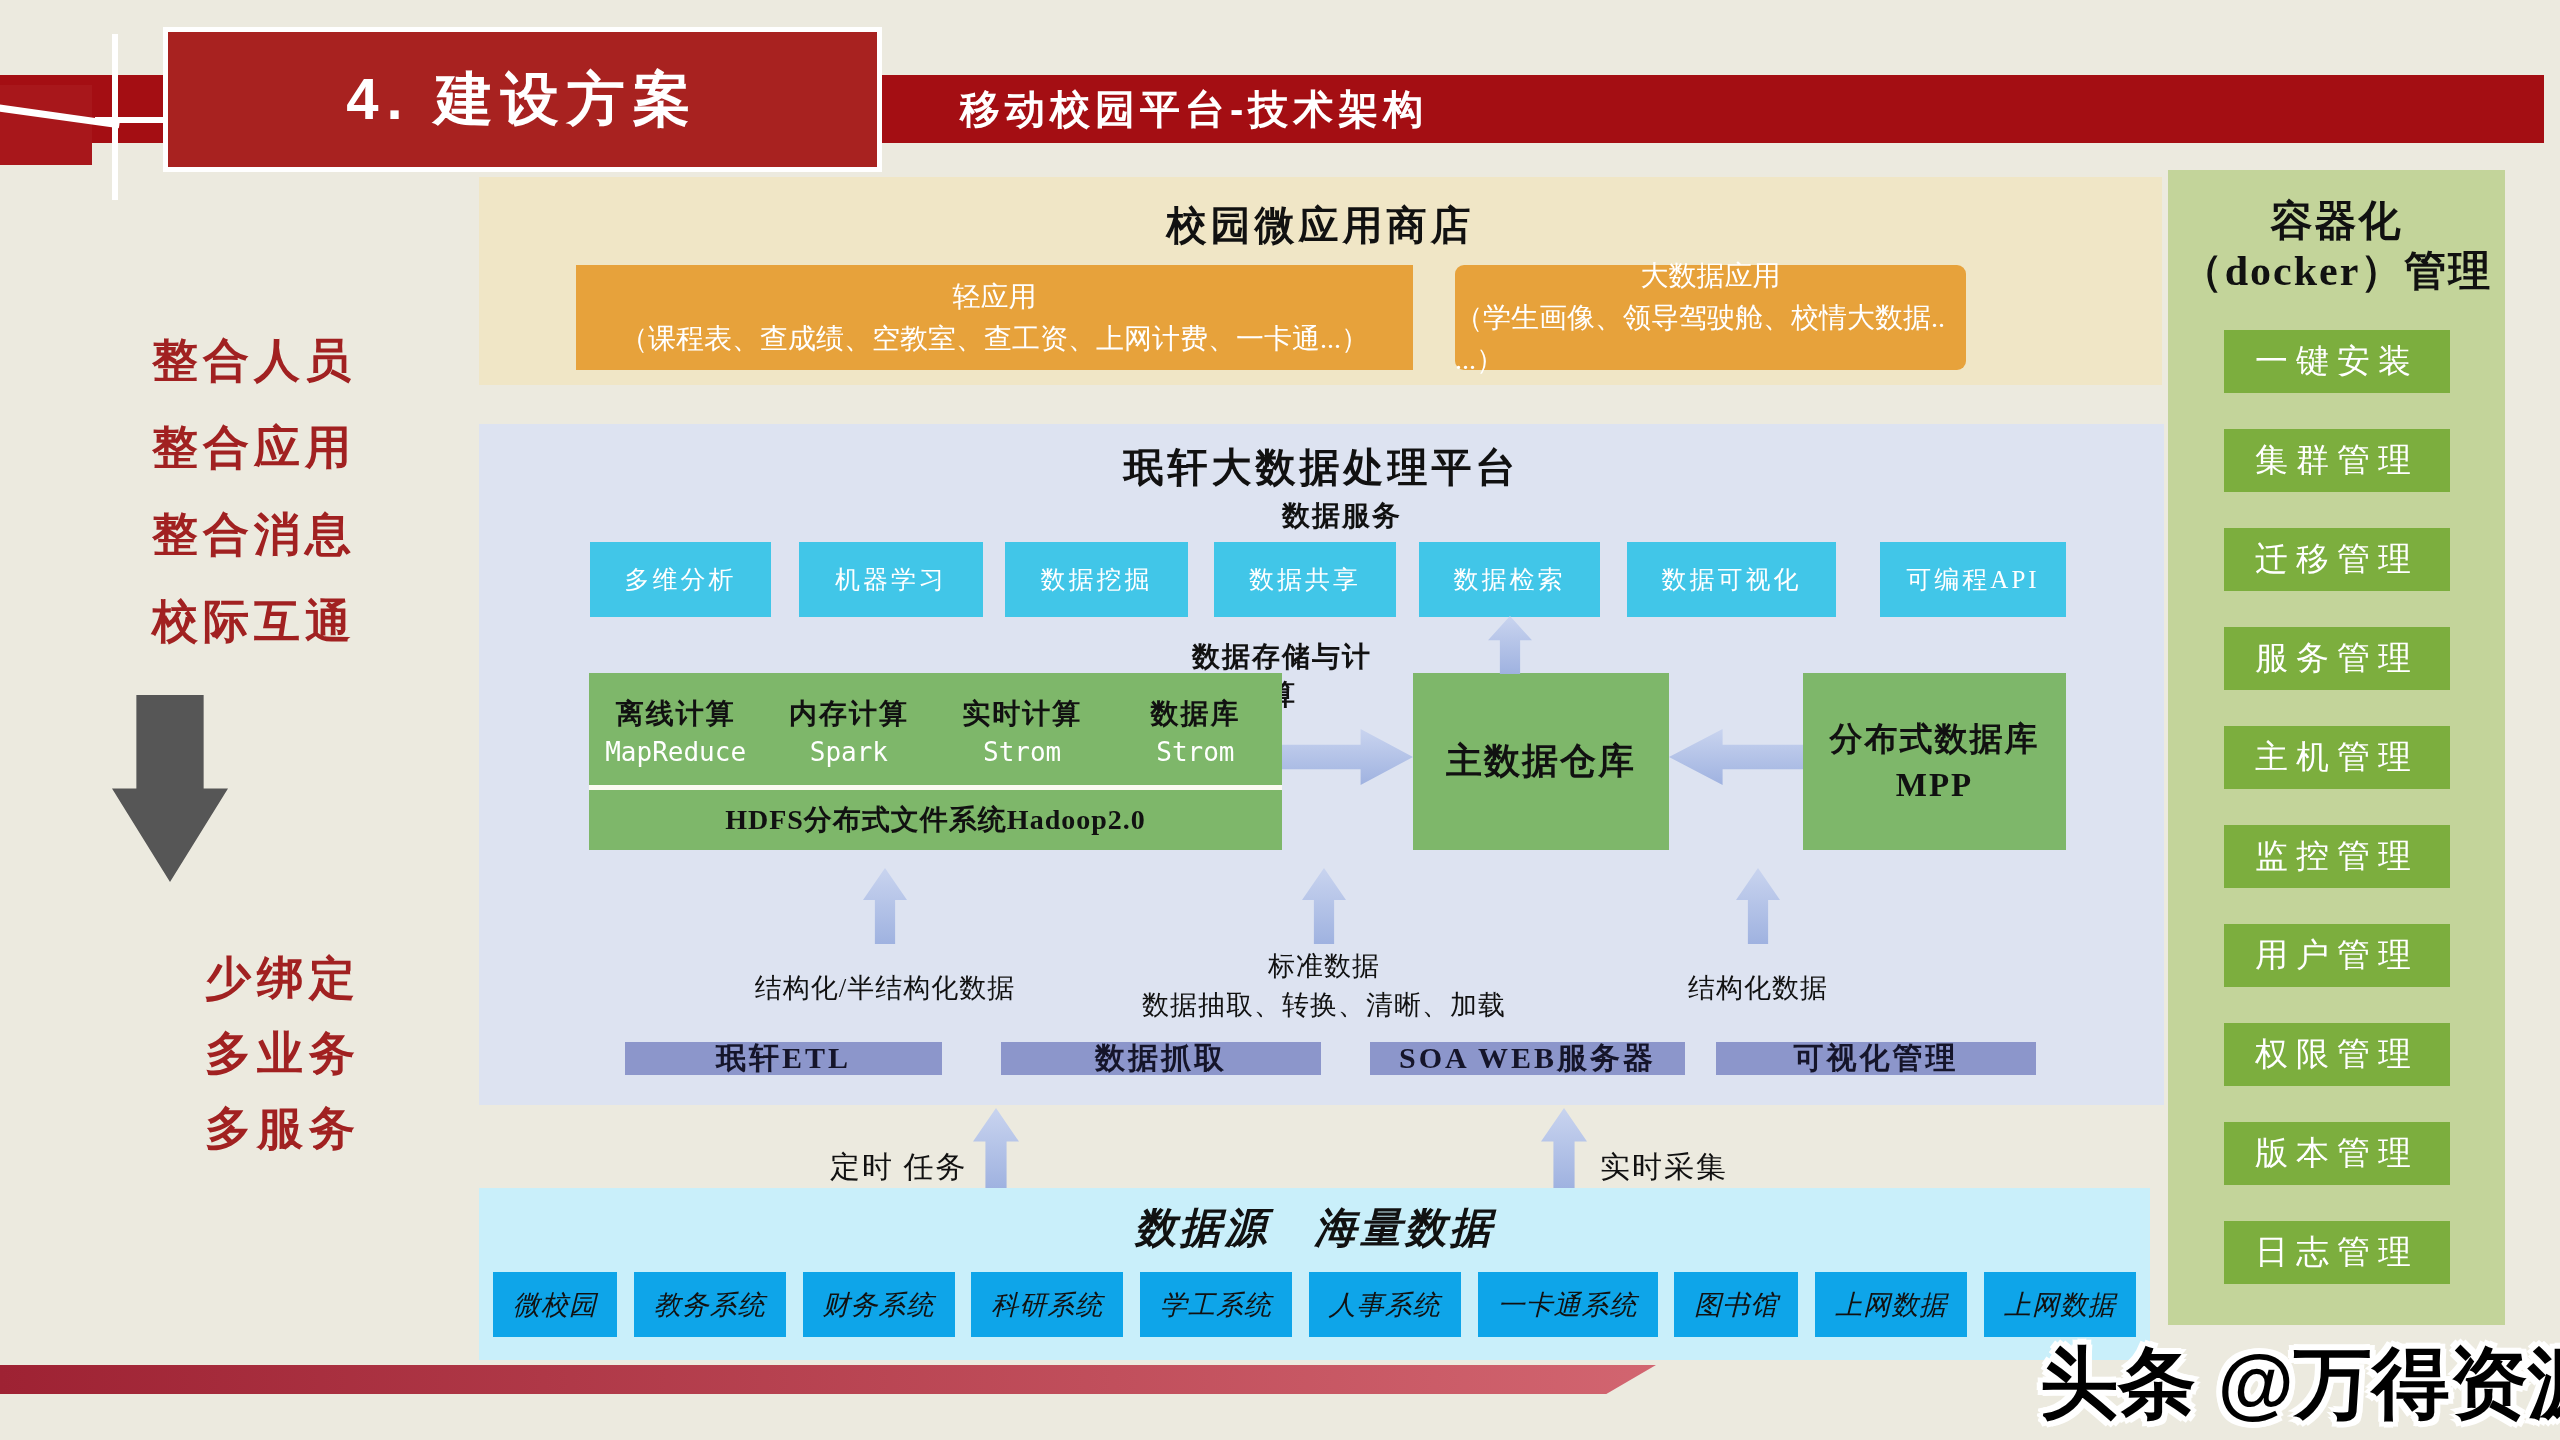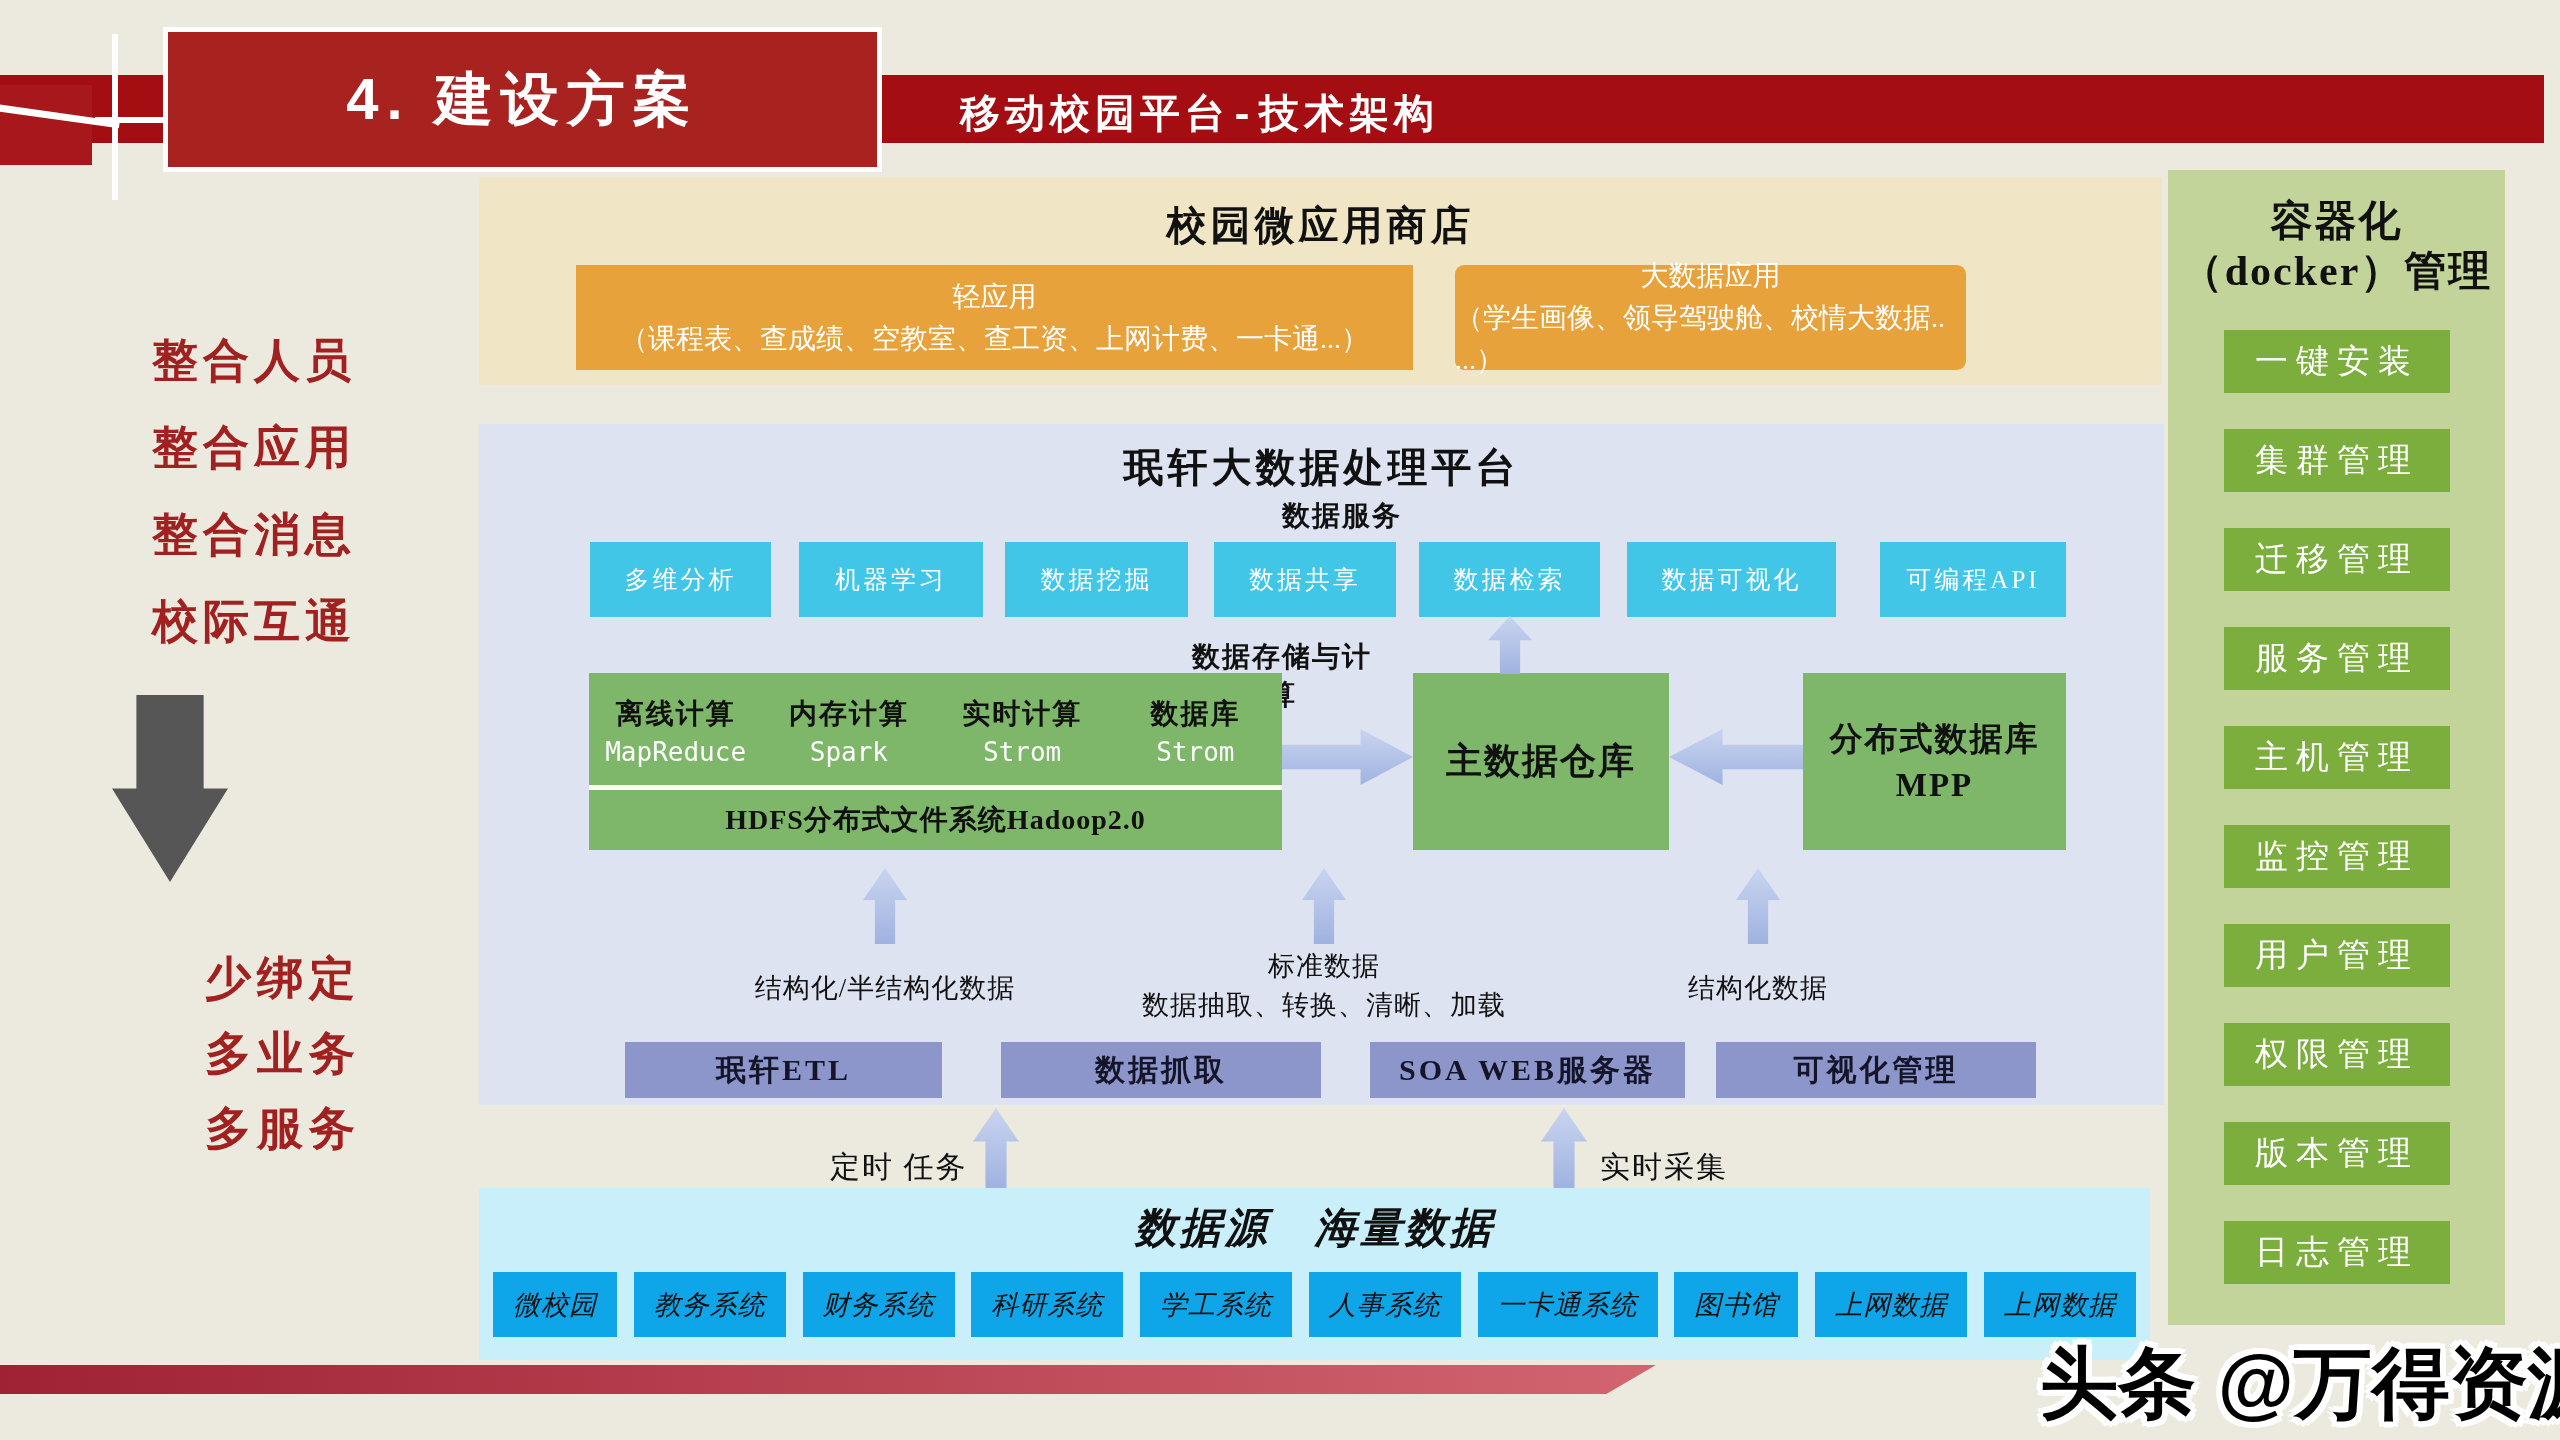--- a/index.html
+++ b/index.html
@@ -10,22 +10,22 @@
   
   .red-bar{left:0;top:75px;width:2544px;height:68px;background:#A40E13;}
   .red-stub{left:0;top:85px;width:92px;height:80px;background:#A8171B;}
   .white-slash{left:-15px;top:112px;width:135px;height:7px;background:#fff;transform:rotate(8deg);}
   .white-hline{left:95px;top:117px;width:72px;height:6px;background:#fff;}
   .white-vline{left:112px;top:34px;width:6px;height:166px;background:#fff;}
   .title-box{left:163px;top:27px;width:709px;height:135px;background:#A82220;border:5px solid #fff;
              display:flex;align-items:center;justify-content:center;}
   .title-box span{font-family:"Liberation Sans",sans-serif;font-weight:bold;font-size:58px;
                   letter-spacing:8px;color:#fff;}
-  .subtitle{left:960px;top:80px;height:58px;line-height:58px;font-family:Liberation Mono, monospace;
-            font-weight:bold;font-size:40px;letter-spacing:5px;color:#fff;margin-top:8px;}
+  .subtitle{left:960px;top:80px;height:58px;line-height:58px;font-family:Liberation Sans, sans-serif;
+            font-weight:bold;font-size:40px;letter-spacing:5px;color:#fff;}
 
   
   .goal{left:152px;height:52px;line-height:52px;font-family:"Liberation Sans",sans-serif;
         font-weight:bold;font-size:46px;letter-spacing:5px;color:#A12121;}
   .outcome{left:205px;height:52px;line-height:52px;font-family:"Liberation Sans",sans-serif;
            font-weight:bold;font-size:46px;letter-spacing:6px;color:#A12121;}
   .down-arrow{left:112px;top:695px;width:116px;height:187px;background:#565656;
               clip-path:polygon(21% 0,79% 0,79% 50%,100% 50%,50% 100%,0 50%,21% 50%);}
 
   
@@ -54,21 +54,21 @@
   .mpp{left:1324px;top:249px;width:263px;height:177px;background:#7EB76A;display:flex;flex-direction:column;
        align-items:center;justify-content:center;line-height:46px;font-size:33px;font-weight:bold;letter-spacing:2px;}
   .h-arrow{top:305px;height:56px;background:linear-gradient(180deg,#C9D4EF,#9FB2E0);}
   .h-arrow.right{left:803px;width:131px;clip-path:polygon(0 28%,60% 28%,60% 0,100% 50%,60% 100%,60% 72%,0 72%);}
   .h-arrow.left{left:1190px;width:134px;clip-path:polygon(100% 28%,40% 28%,40% 0,0 50%,40% 100%,40% 72%,100% 72%);}
   .v-arrow{background:linear-gradient(180deg,#C9D4EF,#9FB2E0);
            clip-path:polygon(50% 0,100% 42%,73% 42%,73% 100%,27% 100%,27% 42%,0 42%);}
   .wh-up{left:1009px;top:192px;width:44px;height:58px;}
   .mid-up{top:444px;width:44px;height:76px;}
   .flow-label{font-size:27px;text-align:center;letter-spacing:1px;}
-  .tool{top:618px;height:56px;background:#8C96CB;display:flex;align-items:center;justify-content:center;
+  .tool{top:618px;height:33px;background:#8C96CB;display:flex;align-items:center;justify-content:center;
         font-size:30px;font-weight:bold;letter-spacing:3px;color:#15152a;}
 
   
   .ingest-arrow{top:1108px;width:46px;height:80px;}
   .ingest-label{top:1150px;height:34px;line-height:34px;font-size:30px;letter-spacing:2px;}
 
   
   .source{left:479px;top:1188px;width:1671px;height:172px;background:#C9EFFA;font-style:italic;}
   .source-title{left:0;top:12px;width:100%;text-align:center;font-size:42px;font-weight:bold;letter-spacing:3px;}
   .sys-row{left:14px;top:84px;width:1643px;height:65px;display:flex;justify-content:space-between;}

